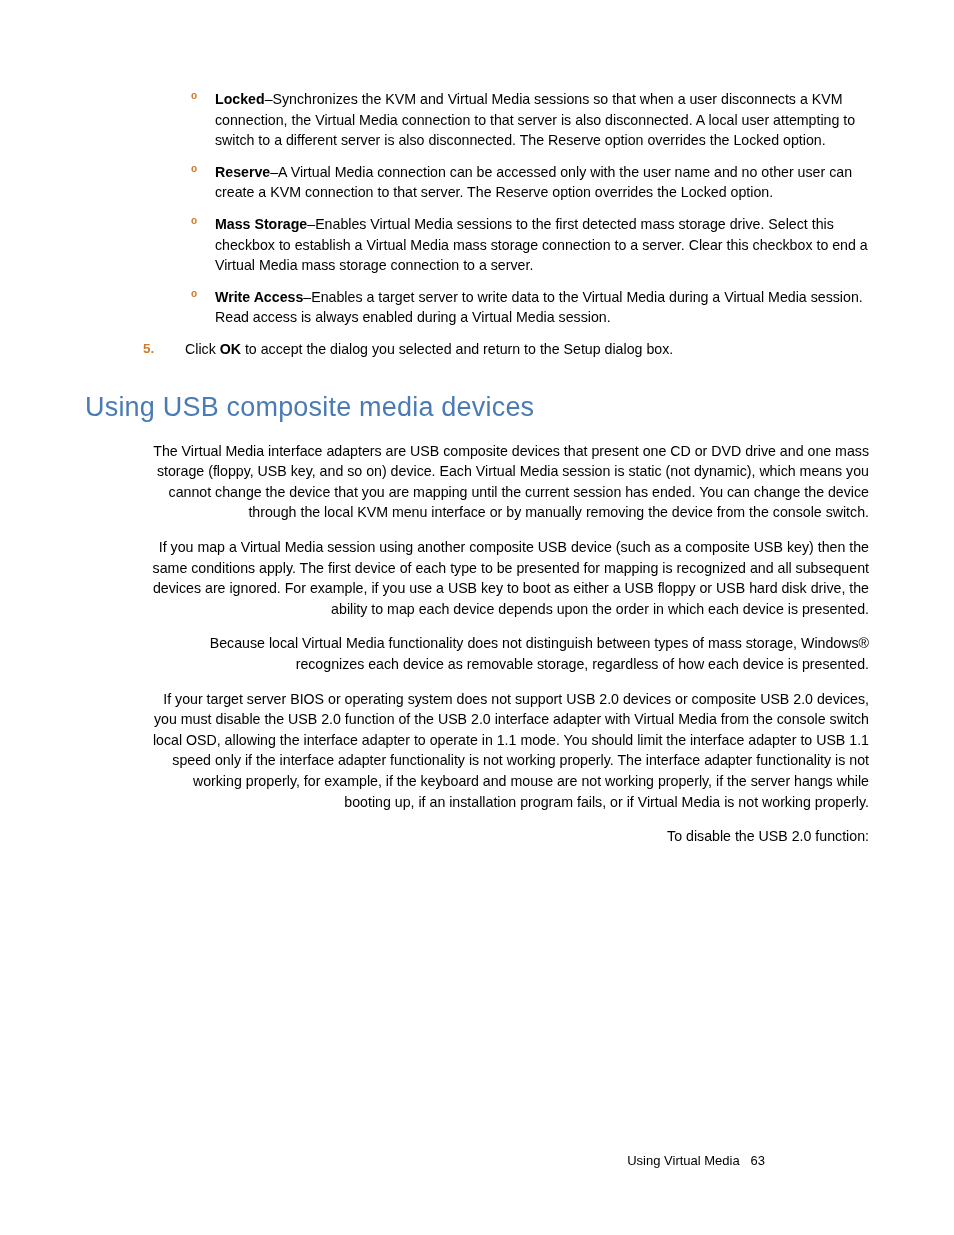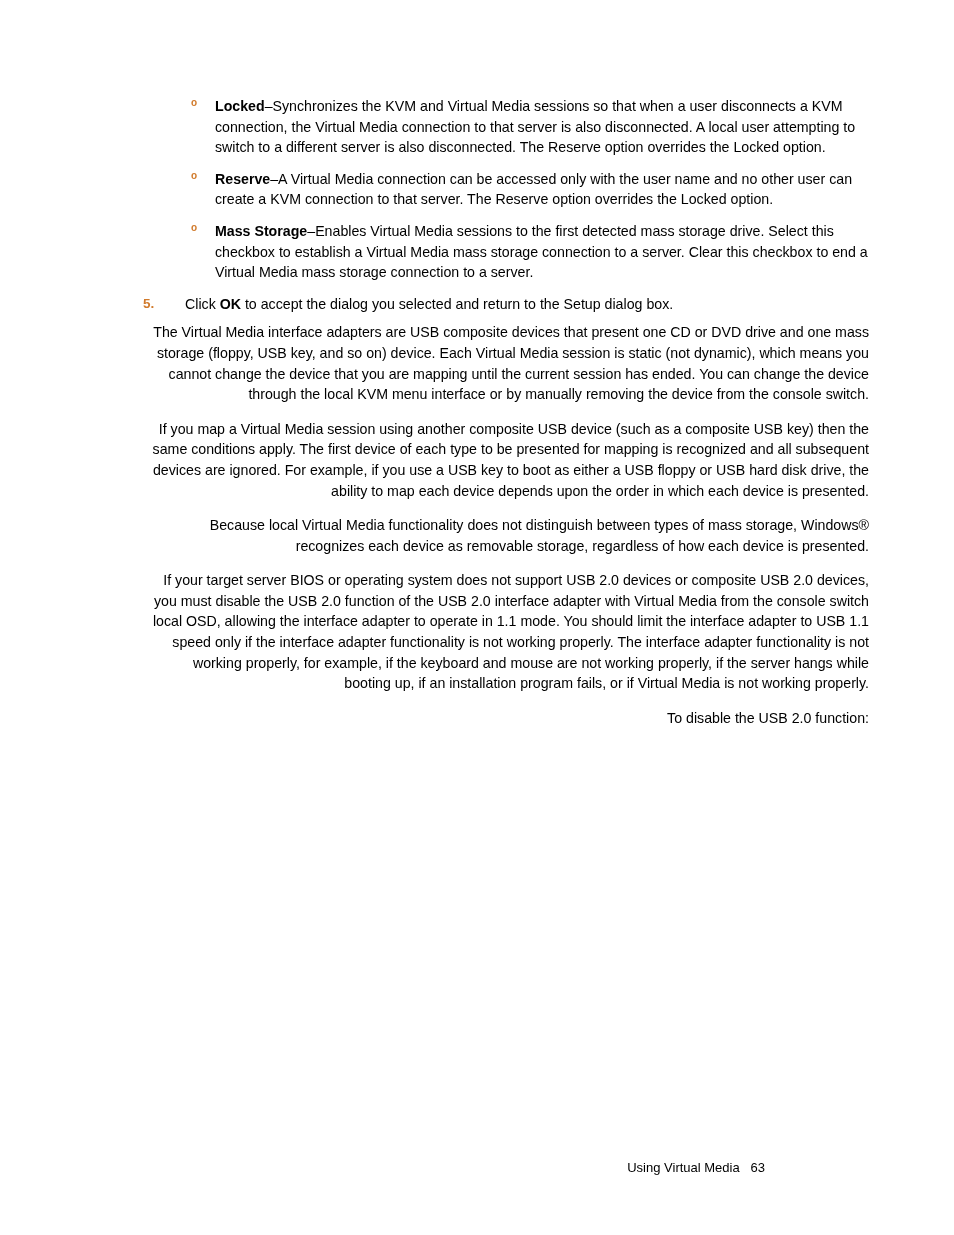--- a/index.html
+++ b/index.html
@@ -7,21 +7,21 @@
     font-size: 14.2px;
     line-height: 1.45;
     color: #000;
     background: #fff;
     margin: 0;
     padding: 78px 85px 60px 85px;
     width: 954px;
     box-sizing: border-box;
   }
   .sub-list {
-    margin: 18px 0 6px 106px;
+    margin: 11px 0 6px 106px;
     padding: 0;
     list-style: none;
   }
   .sub-list > li {
     position: relative;
     padding-left: 24px;
     margin-bottom: 11px;
   }
   .sub-list > li::before {
     content: "o";
@@ -76,29 +76,31 @@
 </style>
 </head>
 <body>
 
 <div class="page">
 
 <ul class="sub-list">
   <li><span class="bold">Locked</span><span>–Synchronizes the KVM and Virtual Media sessions so that when a user disconnects a KVM connection, the Virtual Media connection to that server is also disconnected. A local user attempting to switch to a different server is also disconnected. The Reserve option overrides the Locked option.</span></li>
   <li><span class="bold">Reserve</span><span>–A Virtual Media connection can be accessed only with the user name and no other user can create a KVM connection to that server. The Reserve option overrides the Locked option.</span></li>
   <li><span class="bold">Mass Storage</span><span>–Enables Virtual Media sessions to the first detected mass storage drive. Select this checkbox to establish a Virtual Media mass storage connection to a server. Clear this checkbox to end a Virtual Media mass storage connection to a server.</span></li>
+  <li><span class="bold">Write Access</span><span>–Enables a target server to write data to the Virtual Media during a Virtual Media session. Read access is always enabled during a Virtual Media session.</span></li>
 </ul>
 
 <ol class="num-list">
   <li>
     <span class="num">5.</span>
     <span>Click </span><span class="bold">OK</span><span> to accept the dialog you selected and return to the Setup dialog box.</span>
   </li>
 </ol>
 
+<h2>Using USB composite media devices</h2>
 <p class="body-para">The Virtual Media interface adapters are USB composite devices that present one CD or DVD drive and one mass storage (floppy, USB key, and so on) device. Each Virtual Media session is static (not dynamic), which means you cannot change the device that you are mapping until the current session has ended. You can change the device through the local KVM menu interface or by manually removing the device from the console switch.</p>
 <p class="body-para">If you map a Virtual Media session using another composite USB device (such as a composite USB key) then the same conditions apply. The first device of each type to be presented for mapping is recognized and all subsequent devices are ignored. For example, if you use a USB key to boot as either a USB floppy or USB hard disk drive, the ability to map each device depends upon the order in which each device is presented.</p>
 <p class="body-para">Because local Virtual Media functionality does not distinguish between types of mass storage, Windows® recognizes each device as removable storage, regardless of how each device is presented.</p>
 
 <p class="body-para">If your target server BIOS or operating system does not support USB 2.0 devices or composite USB 2.0 devices, you must disable the USB 2.0 function of the USB 2.0 interface adapter with Virtual Media from the console switch local OSD, allowing the interface adapter to operate in 1.1 mode. You should limit the interface adapter to USB 1.1 speed only if the interface adapter functionality is not working properly. The interface adapter functionality is not working properly, for example, if the keyboard and mouse are not working properly, if the server hangs while booting up, if an installation program fails, or if Virtual Media is not working properly.</p>
 <p class="body-para">To disable the USB 2.0 function:</p>
 
 <div class="footer">
   <span>Using Virtual Media</span>&nbsp;&nbsp;&nbsp;<span>63</span>
 </div>

